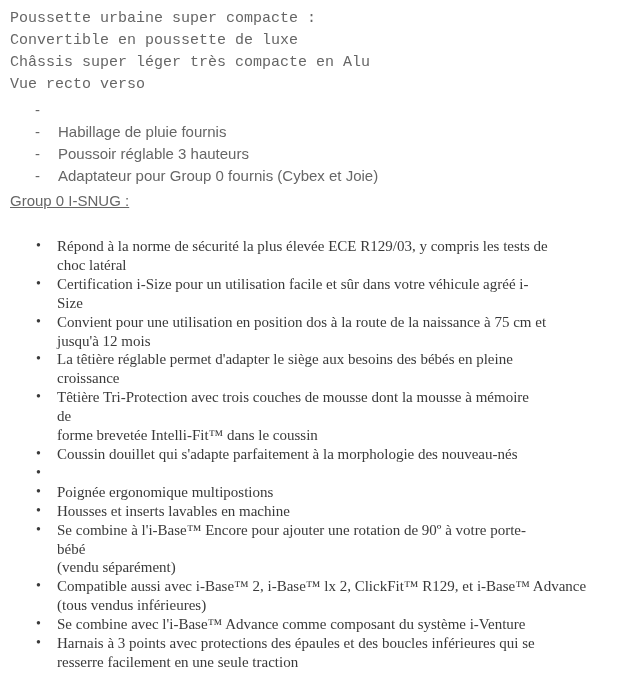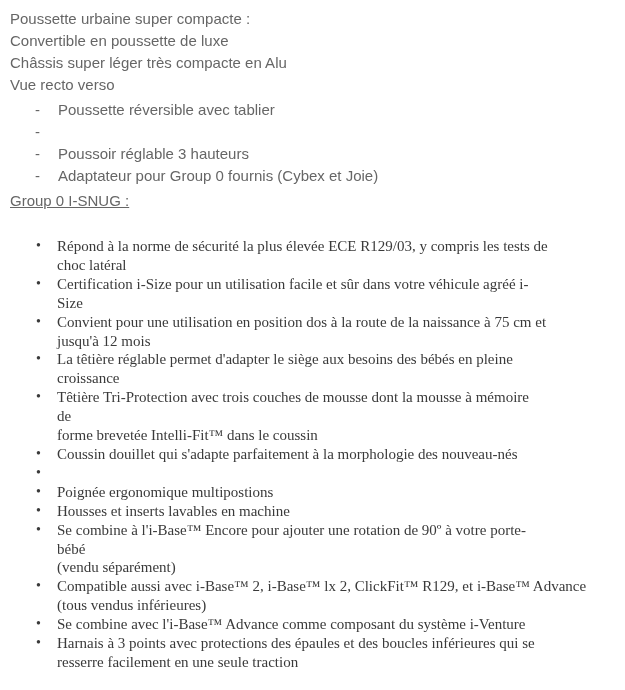--- a/index.html
+++ b/index.html
@@ -12,21 +12,21 @@
     height: 690px;
     overflow: hidden;
   }
   .doc {
     padding: 8px 0 0 10px;
     box-sizing: border-box;
     width: 625px;
   }
   
   .intro {
-    font-family: Liberation Sans, sans-serif;
+    font-family: Liberation Mono, monospace;
     font-size: 15px;
     line-height: 22px;
     color: #666666;
     white-space: pre;
   }
   
   .dash-list {
     margin-top: 3px;
   }
   .dash-row {
@@ -80,25 +80,25 @@
 
   <div class="intro">Poussette urbaine super compacte :
 Convertible en poussette de luxe
 Châssis super léger très compacte en Alu
 Vue recto verso</div>
 
   <div class="dash-list">
 
       <div class="dash-row">
         <span class="dash-marker">-</span>
-        <span class="dash-text">Poussette réversible avec tablier</span>
       </div>
 
       <div class="dash-row">
         <span class="dash-marker">-</span>
+        <span class="dash-text">Habillage de pluie fournis</span>
       </div>
 
       <div class="dash-row">
         <span class="dash-marker">-</span>
         <span class="dash-text">Poussoir réglable 3 hauteurs</span>
       </div>
 
       <div class="dash-row">
         <span class="dash-marker">-</span>
         <span class="dash-text">Adaptateur pour Group 0 fournis (Cybex et Joie)</span>

